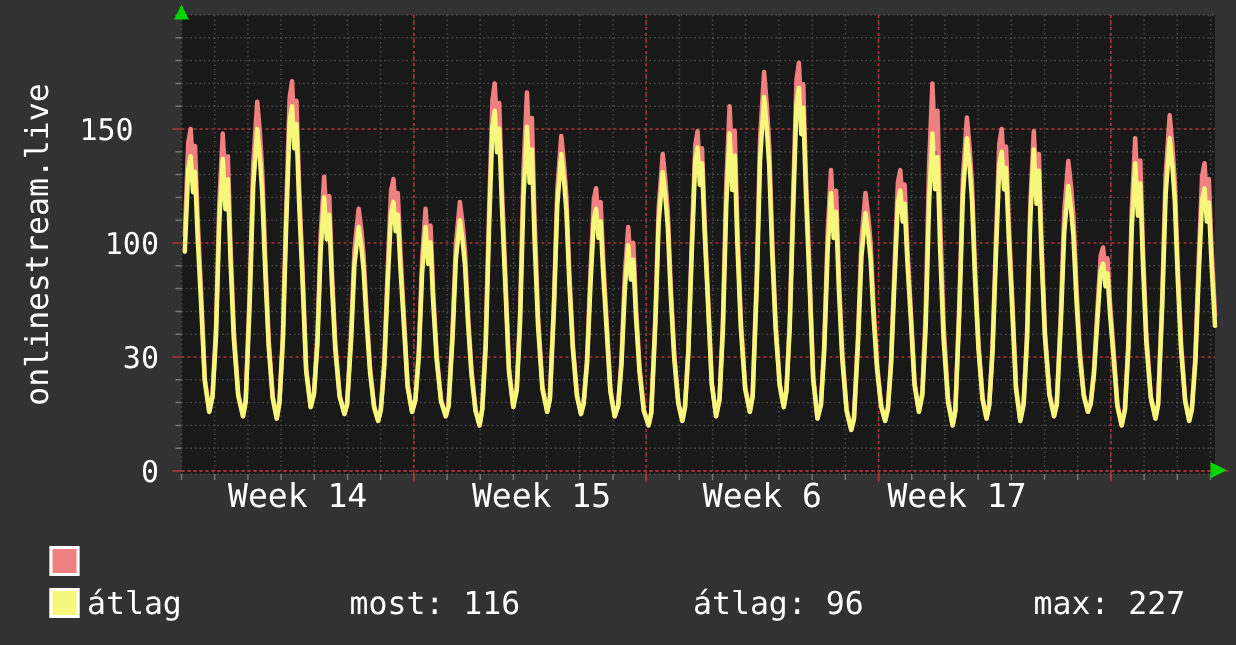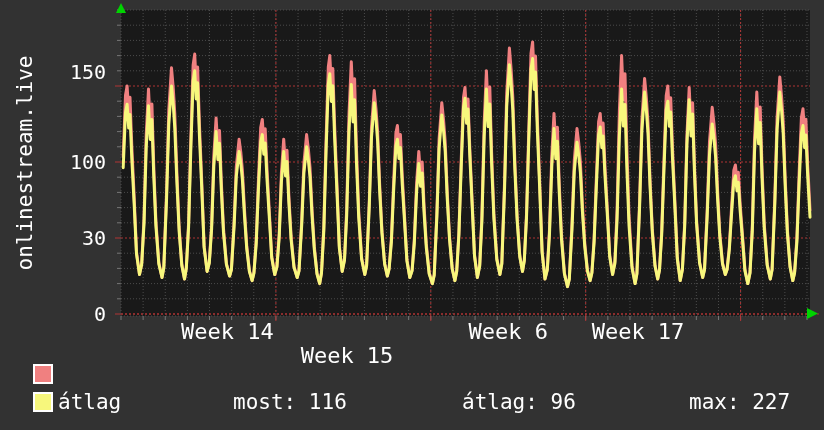--- a/index.html
+++ b/index.html
@@ -165,25 +165,25 @@
       <polyline points="18.2,167.8 20.5,112.6 22.1,104.2 23.7,128.1 25.0,114.5 26.8,158.7 29.1,203.0 31.5,254.1 34.5,274.5 34.5,274.5 36.7,264.4 39.0,223.9 41.2,147.9 43.5,105.8 45.3,139.5 46.9,119.5 48.7,174.5 50.9,226.0 53.8,263.8 57.0,277.5 57.0,277.5 58.8,267.9 61.5,200.9 63.8,124.3 66.5,86.0 68.3,105.3 69.8,128.5 71.9,182.5 74.1,230.8 76.8,265.5 79.5,279.0 79.5,279.0 81.3,268.6 83.6,227.0 85.8,149.9 88.1,81.2 89.7,70.8 91.2,98.9 92.6,82.8 94.4,135.0 96.7,187.2 99.1,247.4 102.1,271.4 102.1,271.4 104.3,263.0 106.6,229.5 108.8,166.6 111.1,131.6 112.9,159.6 114.5,143.2 116.3,189.4 118.5,232.7 121.4,264.4 124.6,276.0 124.6,276.0 126.4,269.8 129.1,226.1 131.3,176.3 134.1,151.4 135.9,164.3 137.4,179.8 139.5,216.0 141.7,248.3 144.4,271.5 147.1,280.6 147.1,280.6 148.9,273.3 151.2,244.1 153.4,190.1 155.7,141.9 157.3,134.6 158.8,154.2 160.2,143.0 162.0,179.4 164.2,215.7 166.7,257.7 169.7,274.5 169.7,274.5 171.9,267.1 174.2,237.5 176.4,182.1 178.7,151.4 180.5,176.0 182.0,161.5 183.8,201.8 186.1,239.7 189.0,267.4 192.2,277.5 192.2,277.5 194.0,271.0 196.7,225.2 198.9,172.9 201.6,146.8 203.4,160.5 205.0,176.9 207.0,215.2 209.3,249.4 212.0,274.0 214.7,283.6 214.7,283.6 216.5,273.1 218.8,231.2 221.0,153.5 223.3,84.3 224.8,73.8 226.4,101.5 227.8,85.7 229.6,137.1 231.8,188.4 234.3,247.7 237.2,271.4 237.2,271.4 239.5,260.2 241.7,215.4 244.0,131.2 246.3,84.5 248.1,121.9 249.6,99.7 251.4,160.5 253.7,217.5 256.6,259.3 259.8,274.5 259.8,274.5 261.6,265.9 264.3,205.8 266.5,137.1 269.2,102.7 271.0,120.0 272.6,140.8 274.6,189.4 276.9,232.7 279.6,263.9 282.3,276.0 282.3,276.0 284.1,269.2 286.4,241.8 288.6,191.2 290.9,146.0 292.4,139.2 294.0,158.6 295.4,147.5 297.2,183.5 299.4,219.4 301.9,260.9 304.8,277.5 304.8,277.5 307.1,270.7 309.3,243.3 311.6,192.0 313.8,163.5 315.6,186.3 317.2,173.1 319.0,211.6 321.3,247.6 324.2,274.0 327.4,283.6 327.4,283.6 329.2,275.2 331.9,216.1 334.1,148.6 336.8,114.9 338.6,131.4 340.2,151.3 342.2,197.7 344.5,239.1 347.2,269.0 349.9,280.6 349.9,280.6 351.7,271.4 353.9,235.0 356.2,167.5 358.5,107.3 360.0,98.2 361.6,123.3 363.0,108.9 364.8,155.6 367.0,202.2 369.5,256.0 372.4,277.5 372.4,277.5 374.7,266.2 376.9,221.0 379.2,136.2 381.4,89.0 383.2,126.7 384.8,103.9 386.6,163.2 388.9,218.8 391.8,259.6 394.9,274.5 394.9,274.5 396.8,264.0 399.5,190.6 401.7,106.7 404.4,64.7 406.2,85.4 407.8,110.2 409.8,168.1 412.1,219.8 414.8,257.0 417.5,271.4 417.5,271.4 419.3,260.8 421.5,218.2 423.8,139.5 426.0,69.3 427.6,58.6 429.2,89.5 430.5,71.9 432.3,129.2 434.6,186.5 437.1,252.6 440.0,279.0 440.0,279.0 442.3,270.0 444.5,233.9 446.8,166.2 449.0,128.6 450.8,158.7 452.4,141.2 454.2,191.8 456.5,239.2 459.4,274.0 462.5,286.6 462.5,286.6 464.3,279.4 467.0,228.9 469.3,171.1 472.0,142.2 473.8,156.1 475.4,172.7 477.4,211.4 479.7,246.0 482.4,270.9 485.1,280.6 485.1,280.6 486.9,272.9 489.1,242.2 491.4,185.4 493.6,134.7 495.2,127.0 496.8,147.7 498.1,135.9 499.9,174.2 502.2,212.6 504.7,256.8 507.6,274.5 507.6,274.5 509.9,263.4 512.1,218.8 514.4,135.4 516.6,89.0 518.4,126.1 520.0,104.6 521.8,166.9 524.0,225.2 527.0,268.0 530.1,283.6 530.1,283.6 531.9,274.0 534.6,207.0 536.9,130.4 539.6,92.1 541.4,110.8 543.0,133.2 545.0,185.6 547.3,232.3 550.0,266.0 552.7,279.0 552.7,279.0 554.5,270.1 556.7,234.6 559.0,168.8 561.2,110.1 562.8,101.2 564.4,126.3 565.7,112.0 567.5,158.6 569.8,205.2 572.3,259.0 575.2,280.6 575.2,280.6 577.4,269.7 579.7,226.3 581.9,144.9 584.2,99.7 586.0,135.9 587.6,113.9 589.4,170.8 591.6,224.2 594.6,263.3 597.7,277.5 597.7,277.5 599.5,269.8 602.2,216.1 604.5,154.7 607.2,124.0 609.0,139.0 610.6,157.1 612.6,199.2 614.8,236.9 617.5,263.9 620.3,274.5 620.3,274.5 622.1,269.5 624.3,249.8 626.6,213.2 628.8,180.6 630.4,175.7 632.0,190.8 633.3,182.2 635.1,210.2 637.4,238.3 639.9,270.6 642.8,283.6 642.8,283.6 645.0,273.1 647.3,231.2 649.5,152.5 651.8,108.8 653.6,143.8 655.2,122.4 657.0,176.9 659.2,228.0 662.2,265.4 665.3,279.0 665.3,279.0 667.1,269.7 669.8,204.3 672.1,129.5 674.8,92.1 676.6,110.9 678.2,133.5 680.2,186.3 682.4,233.4 685.1,267.4 687.8,280.6 687.8,280.6 689.6,272.8 691.9,241.8 694.1,184.4 696.4,133.3 698.0,125.5 699.6,147.7 700.9,135.0 702.7,176.1 705.0,217.2" fill="none" stroke="#f7f77c" stroke-width="3" stroke-linejoin="round" stroke-linecap="round"></polyline>
       <line x1="16" y1="314" x2="714" y2="314" stroke="#b03535" stroke-width="1" stroke-dasharray="2,2"></line>
       <polygon points="11,13 21,13 16,3" fill="#00d400"></polygon>
       <polygon points="702,308 702,319 713,313.5" fill="#00d400"></polygon>
     </svg>
 
   <div id="y-axis-labels">
       <div class="y-label" style="top: 302px;">0</div>
       <div class="y-label" style="top: 226px;">30</div>
       <div class="y-label" style="top: 150px;">100</div>
-      <div class="y-label" style="top: 60px;">150</div>
+      <div class="y-label" style="top: 74px; text-align: center;">150</div>
     </div>
   <div id="x-axis-labels">
-      <div class="x-label" style="left: 198.45px; margin-left: 29px;">Week 14</div>
-      <div class="x-label" style="left: 347px; margin-top: 24px;">Week 15</div>
+      <div class="x-label" style="left: 198.45px;">Week 14</div>
+      <div class="x-label" style="left: 361px;">Week 15</div>
       <div class="x-label" style="left: 508.25px;">Week 6</div>
       <div class="x-label" style="left: 638px;">Week 17</div>
     </div>
 
   <div class="legend-swatch" style="top: 364px; background: rgb(240, 128, 128);"></div>
 
   <div class="legend-swatch" style="top: 392px; background: rgb(247, 247, 124);"></div>
   <div class="legend-label" style="top:391px">átlag</div>
 
   <div class="stat" style="left:233px">most: 116</div>

